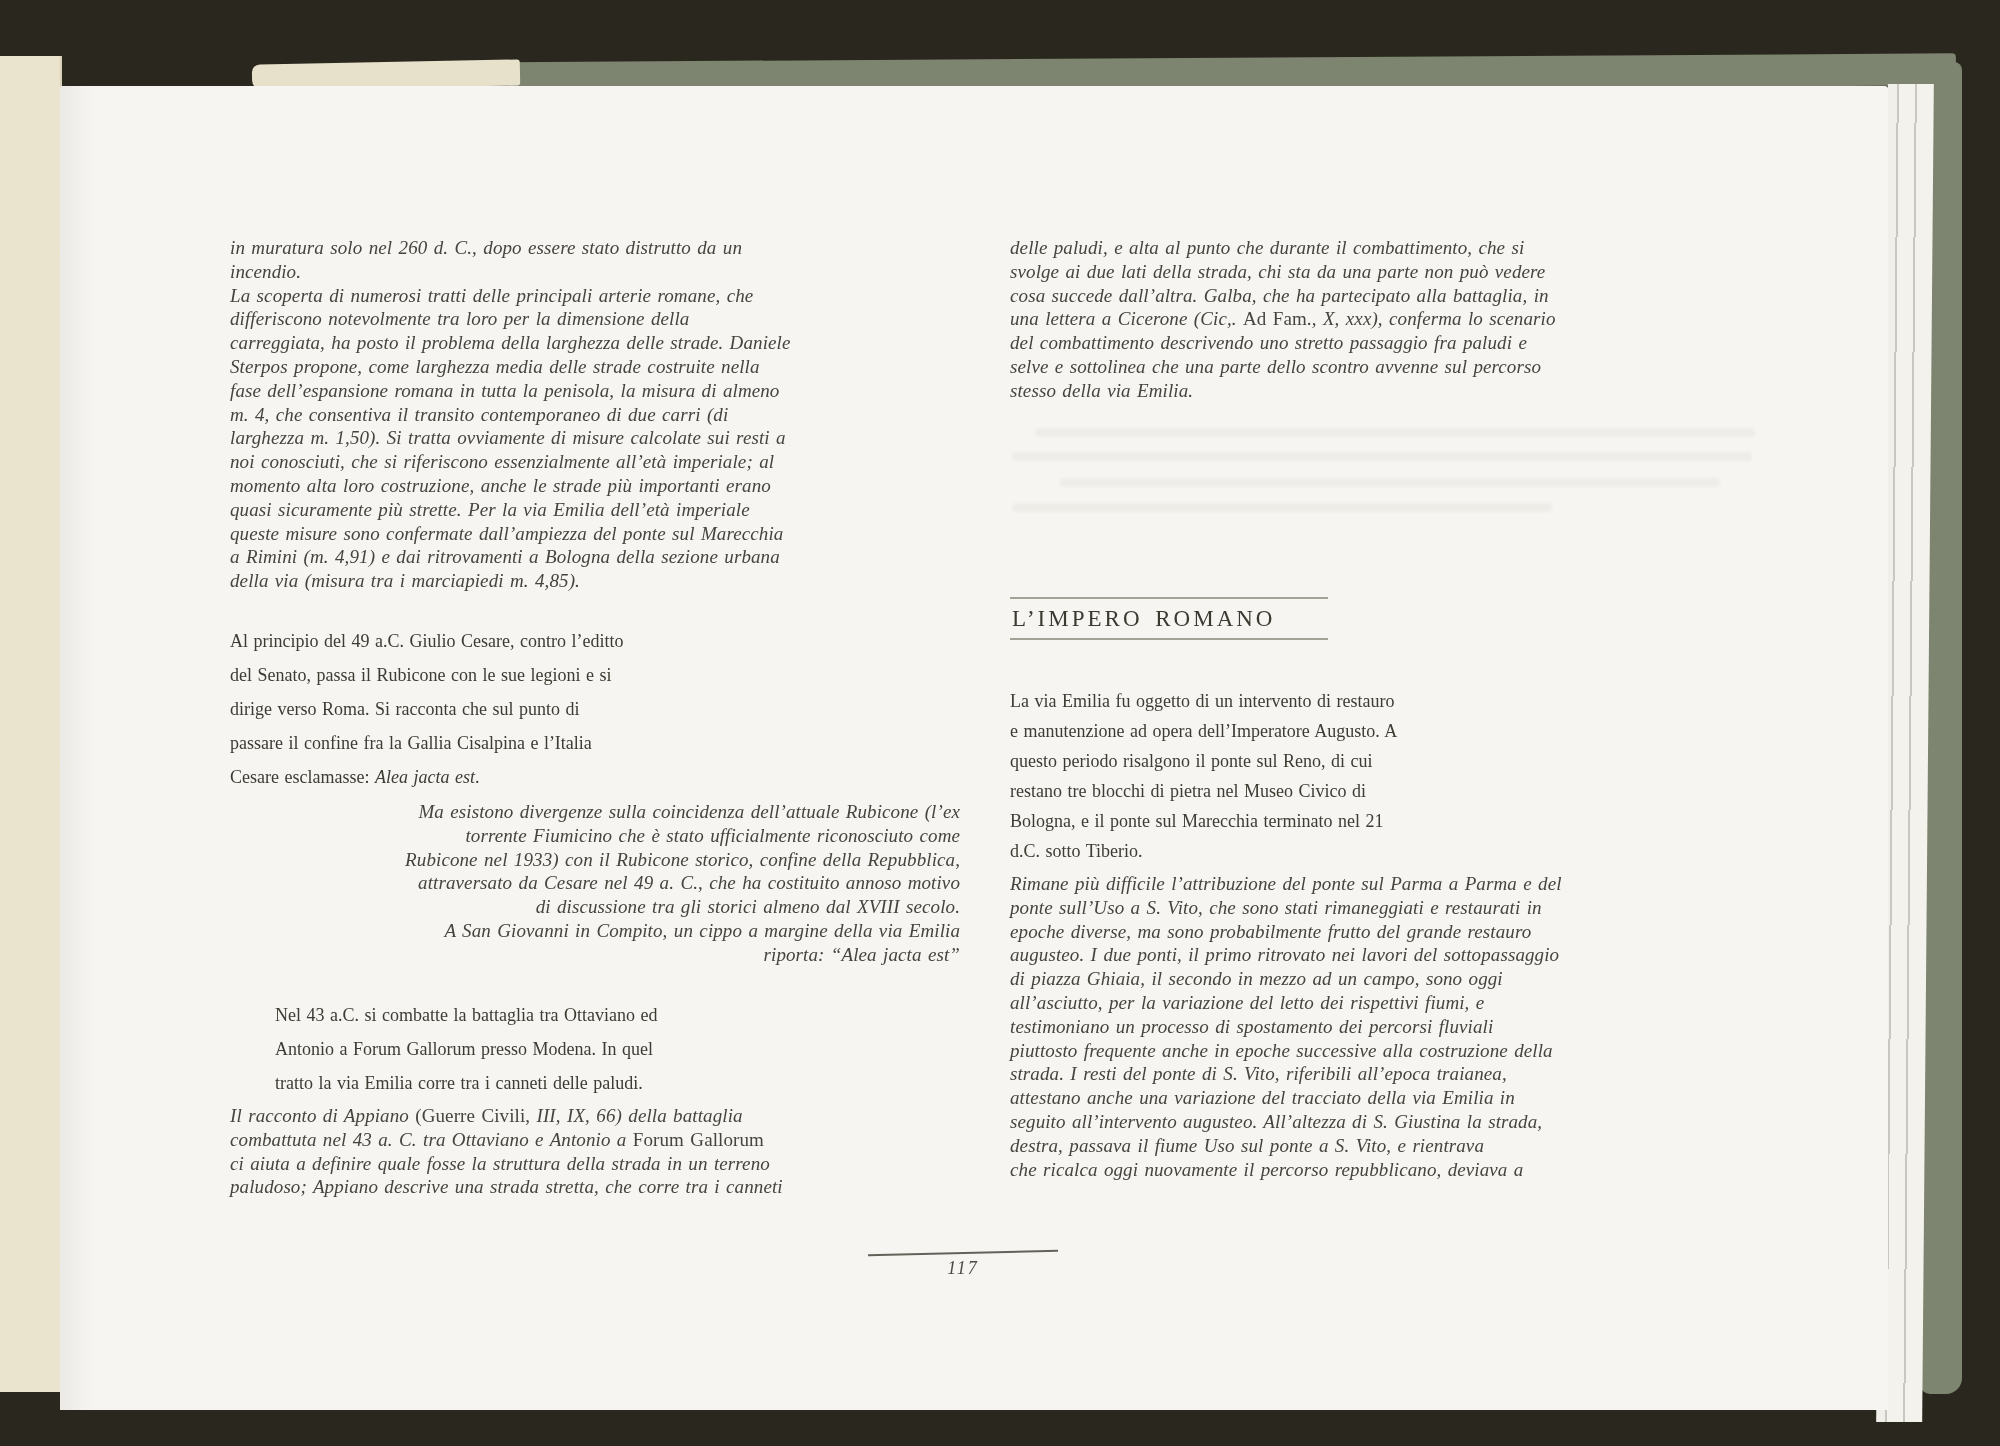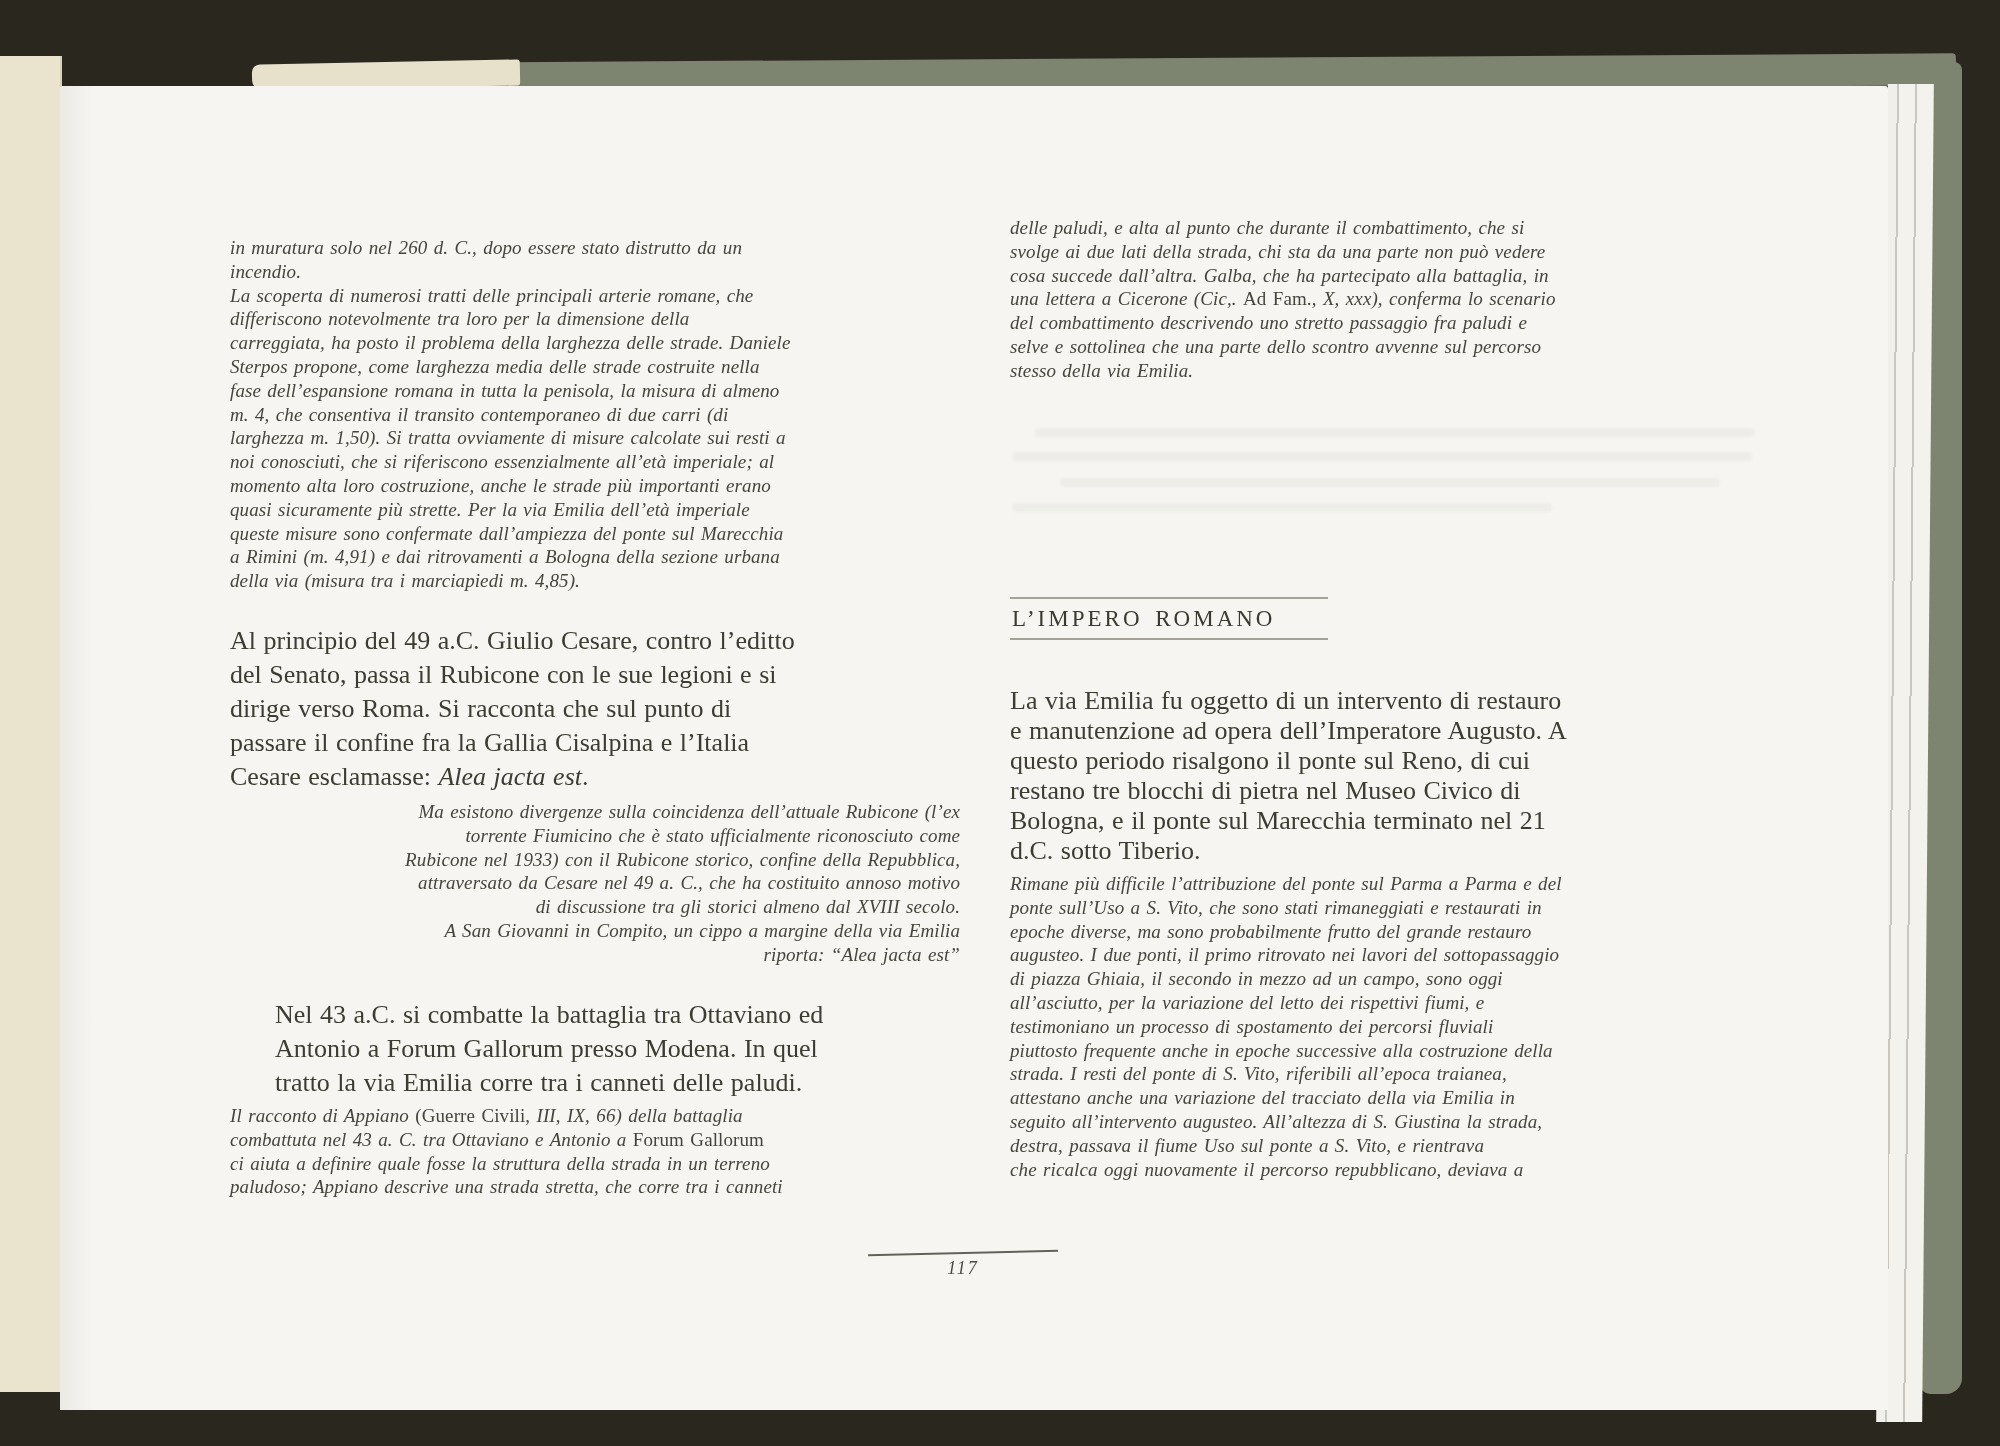--- a/index.html
+++ b/index.html
@@ -53,30 +53,30 @@
   #right-column{left:1010px;width:770px;}
   .blk{position:absolute;left:0;right:0;}
   .ln{white-space:nowrap;}
 
   .note{
     font-style:italic;font-size:19px;line-height:23.8px;
     color:#45453d;word-spacing:1.5px;letter-spacing:0.1px;
   }
   .note .rm{font-style:normal;}
   .body{
-    font-size:26px;line-height:34px;color:#3c3c33;word-spacing:1px;
+    font-size:18px;line-height:34px;color:#3c3c33;word-spacing:1px;
   }
   .body .it{font-style:italic;}
 
   .blk-left-0{top:236px;}
   .blk-left-1{top:624px;}
   .blk-left-2{top:800px;text-align:right;}
   .blk-left-3{top:998px;margin-left:45px;}
   .blk-left-4{top:1104px;}
-  .blk-right-0{top:216px;}
+  .blk-right-0{top:236px;}
   .blk-right-1{top:686px;line-height:30px;}
   .blk-right-2{top:872px;}
 
   
   .section-heading-wrap{
     position:absolute;left:1010px;top:597px;width:318px;
   }
   .heading-rule{height:0;border-top:2px solid #a4a296;}
   .section-heading{
     font-size:23px;letter-spacing:3px;color:#3a3a31;

